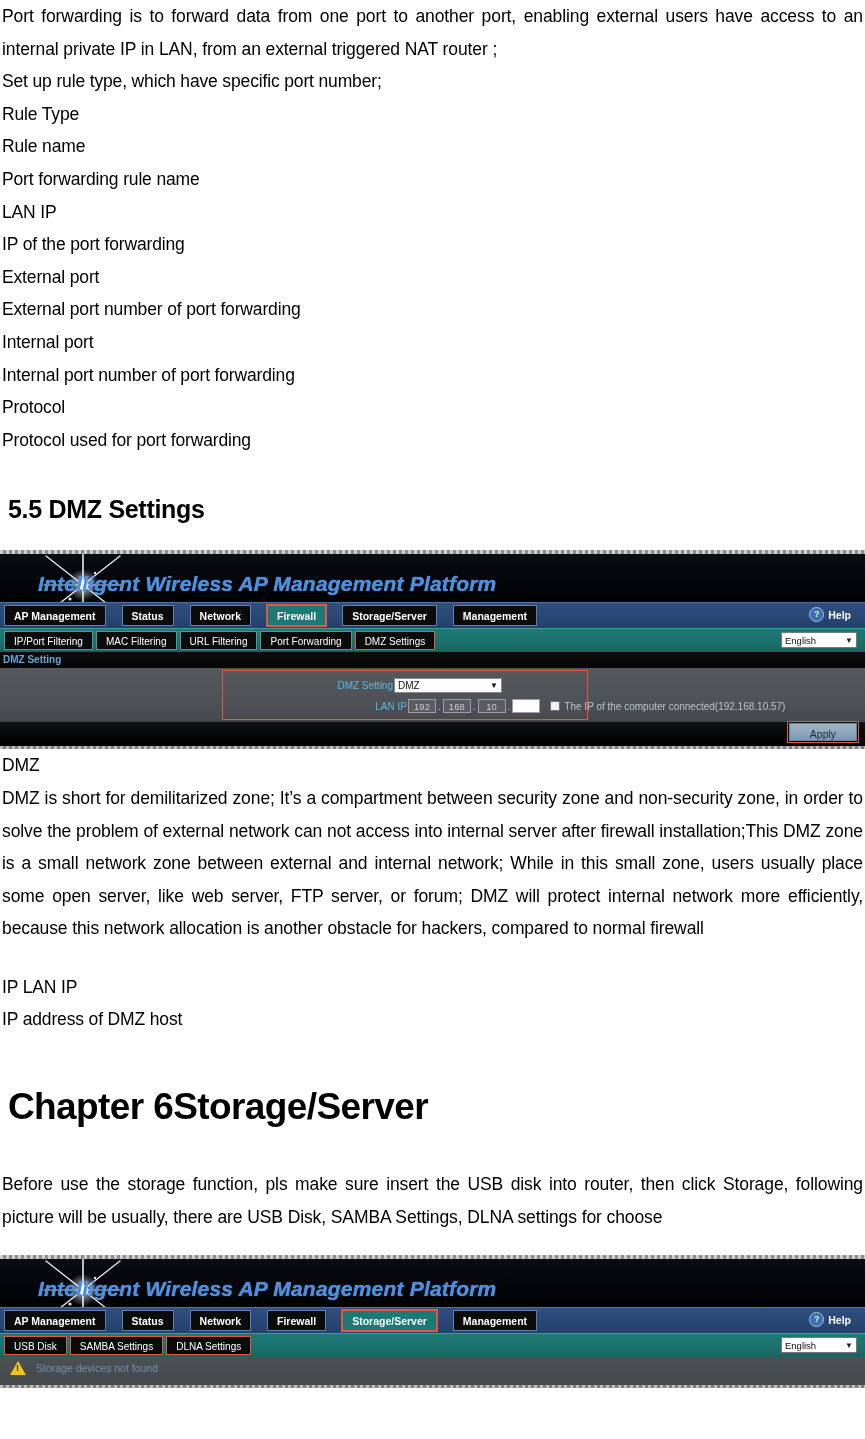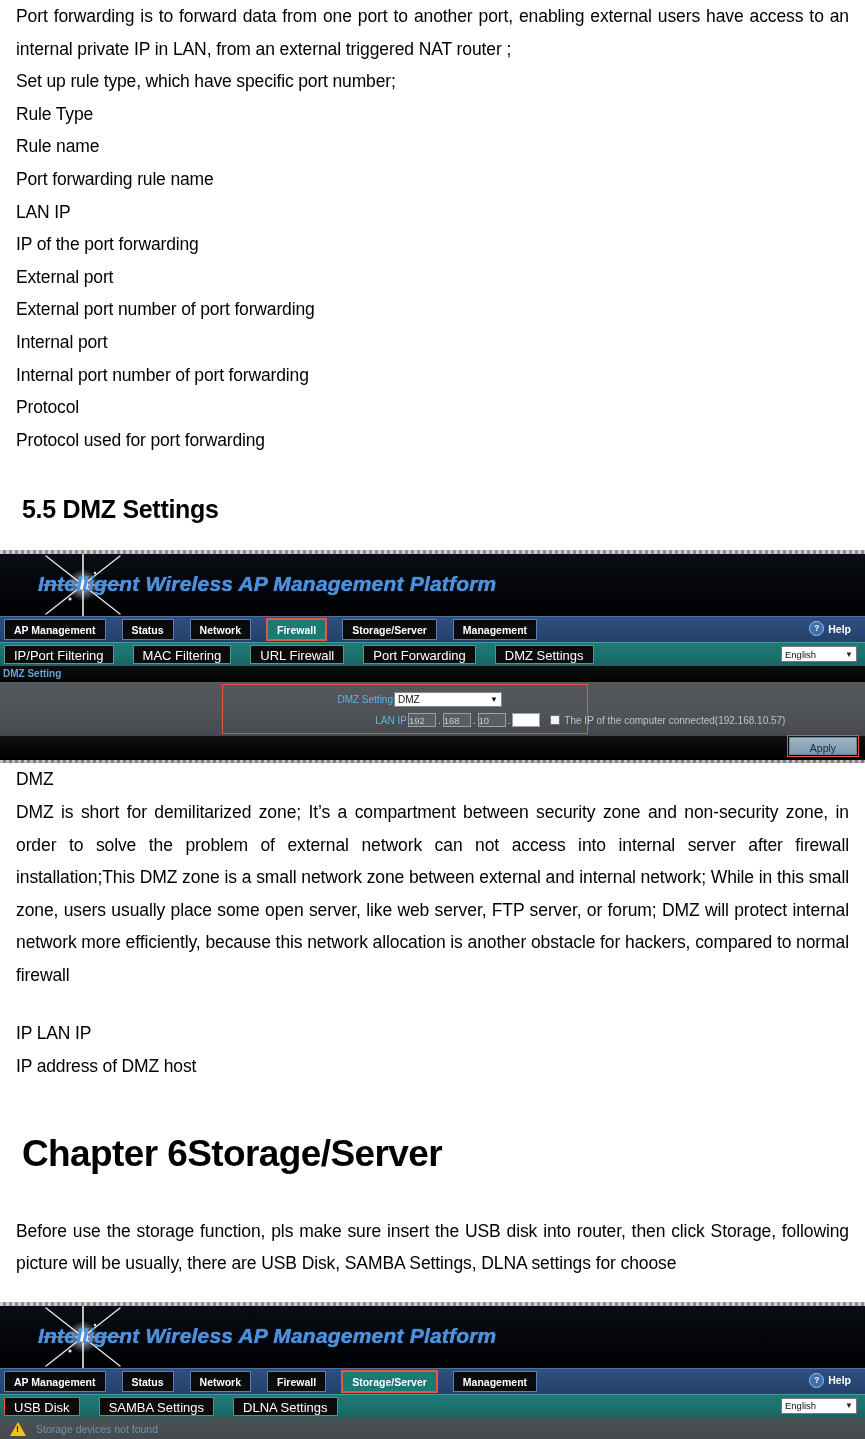--- a/index.html
+++ b/index.html
@@ -15,21 +15,21 @@
     position: relative;
     overflow: hidden;
   }
   .page {
     width: 865px;
     height: 1439px;
     position: relative;
     box-sizing: border-box;
   }
   .doc-body {
-    padding: 0 16px;
+    padding: 0 2px;
   }
   p.body-line {
     margin: 0;
     font-size: 17.5px;
     line-height: 32.6px;
     letter-spacing: -0.15px;
     color: #000;
     white-space: nowrap;
   }
   p.para {
@@ -71,21 +71,21 @@
   .shot .edge-top {
     height: 4px;
     width: 100%;
     background: repeating-linear-gradient(90deg,#cfcfcf 0px,#cfcfcf 3px,#8e8e8e 3px,#8e8e8e 6px);
   }
   .shot-inner {
     position: relative;
     background: #000;
   }
   .banner {
-    height: 62px;
+    height: 48px;
     position: relative;
     background: linear-gradient(180deg,#0a0d14 0%, #05070c 40%, #000103 100%);
     overflow: hidden;
   }
   .banner .star {
     position: absolute;
     left: 40px;
     top: -12px;
     width: 86px;
     height: 86px;
@@ -159,25 +159,25 @@
     border-top: 1px solid #3f9e99;
     position: relative;
     display: flex;
     align-items: center;
     padding-left: 4px;
   }
   .subtab {
     height: 19px;
     line-height: 19px;
     padding: 0 9px;
-    margin-right: 19px;
+    margin-right: 3px;
     background: #0b0b0b;
     border: 1px solid #4f9a96;
     color: #ffffff;
-    font-size: 13px;
+    font-size: 10px;
     white-space: nowrap;
     box-sizing: border-box;
   }
   .subtab.active {
     background: #0b0b0b;
     border: 1px solid #e8563f;
   }
   .lang-select {
     position: absolute;
     right: 8px;
@@ -254,21 +254,21 @@
   }
   .dmz-sel .caret { font-size: 8px; padding-right: 3px; }
   .oct {
     width: 28px;
     height: 14px;
     background: #5a5d61;
     border: 1px solid #9aa0a6;
     color: #c9ccd0;
     font-size: 9.5px;
     line-height: 13px;
-    text-align: left;
+    text-align: center;
     box-sizing: border-box;
   }
   .oct.empty { background: #ffffff; color: #fff; }
   .dot { color: #cfd3d7; font-size: 10px; padding: 0 2px; }
   .cbx {
     width: 10px; height: 10px;
     background: #f2f2f2;
     border: 1px solid #6c7075;
     margin-left: 10px;
     margin-right: 4px;
@@ -403,21 +403,21 @@
         <div class="tab">Management</div>
         <div class="help">
           <span class="q">?</span>
           <span>Help</span>
         </div>
       </div>
 
       <div class="subbar">
         <div class="subtab">IP/Port Filtering</div>
         <div class="subtab">MAC Filtering</div>
-        <div class="subtab">URL Firewall</div>
+        <div class="subtab">URL Filtering</div>
         <div class="subtab">Port Forwarding</div>
         <div class="subtab active">DMZ Settings</div>
         <div class="lang-select">
           <span>English</span>
           <span class="caret">▼</span>
         </div>
       </div>
 
       <div class="section-label">DMZ Setting</div>
 

